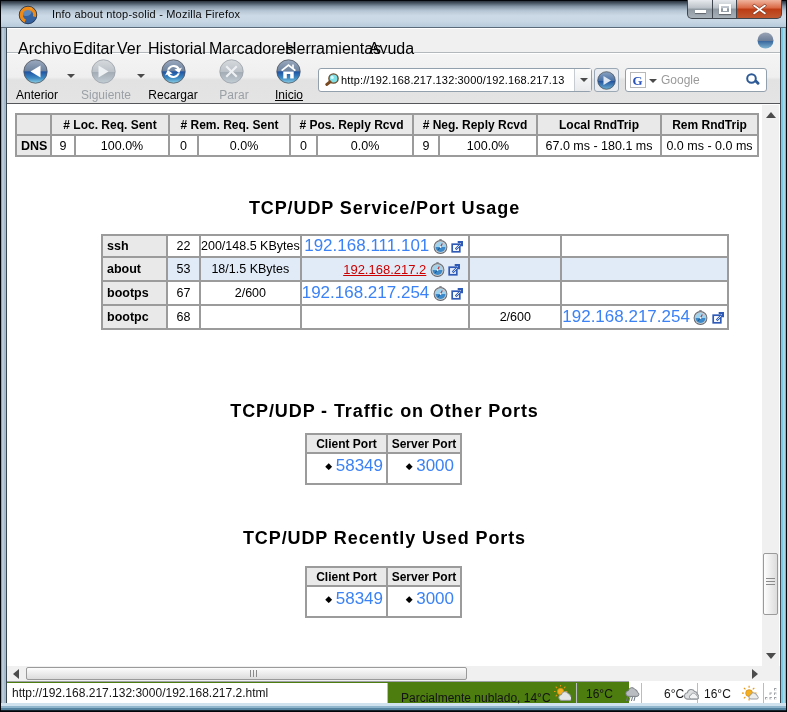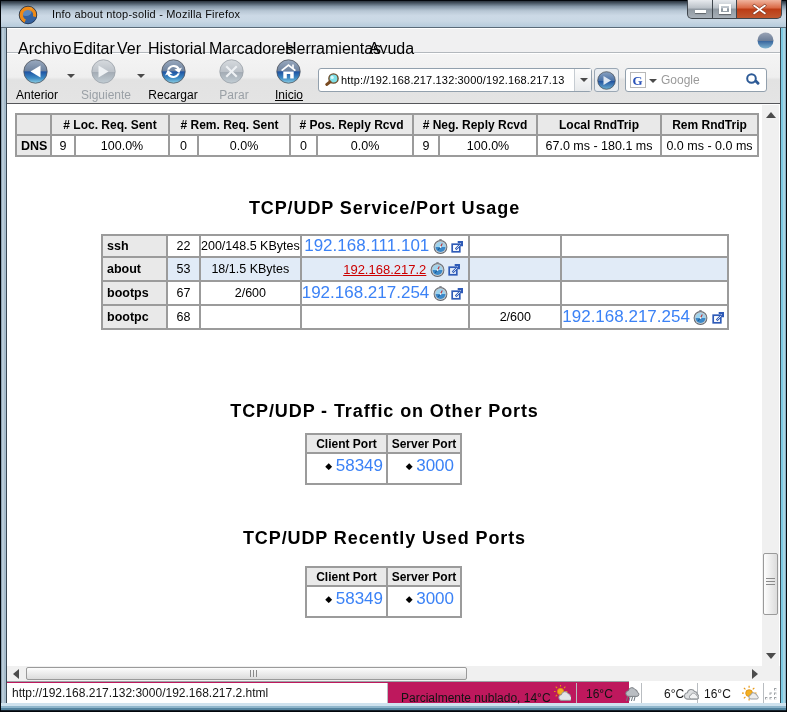--- a/index.html
+++ b/index.html
@@ -66,21 +66,21 @@
 
   
   #vscroll { left:762px; top:105px; width:17px; height:561px; background:#f0f0f0; }
   #vthumb { position:absolute; left:1px; top:448px; width:15px; height:62px; background:linear-gradient(90deg,#fdfdfd,#dcdcdc); border:1px solid #9a9a9a; border-radius:2px; }
   #hscroll { left:7px; top:666px; width:755px; height:15px; background:#f0f0f0; }
   #hthumb { position:absolute; left:19px; top:1px; width:441px; height:13px; background:linear-gradient(#fdfdfd,#dcdcdc); border:1px solid #9a9a9a; border-radius:2px; }
   #corner { left:762px; top:666px; width:18px; height:15px; background:#f0f0f0; }
   .sarrow { position:absolute; width:0; height:0; }
 
   
-  #statusbar { left:7px; top:681px; width:622px; height:22px; background:#be185d; border-top:1px solid #9da1a5; font-size:12px; color:#141414; }
+  #statusbar { left:7px; top:681px; width:622px; height:22px; background:#4d7c0f; border-top:1px solid #9da1a5; font-size:12px; color:#141414; }
   .spanel { position:absolute; top:1px; height:20px; border-right:1px solid #b9bdc1; }
   .sicon { position:absolute; top:2px; }
 </style>
 </head>
 <body>
 
 <svg width="0" height="0" style="position:absolute">
   <defs>
     <g id="clk">
       <circle cx="7.5" cy="8" r="6.9" fill="#61656c"></circle>

